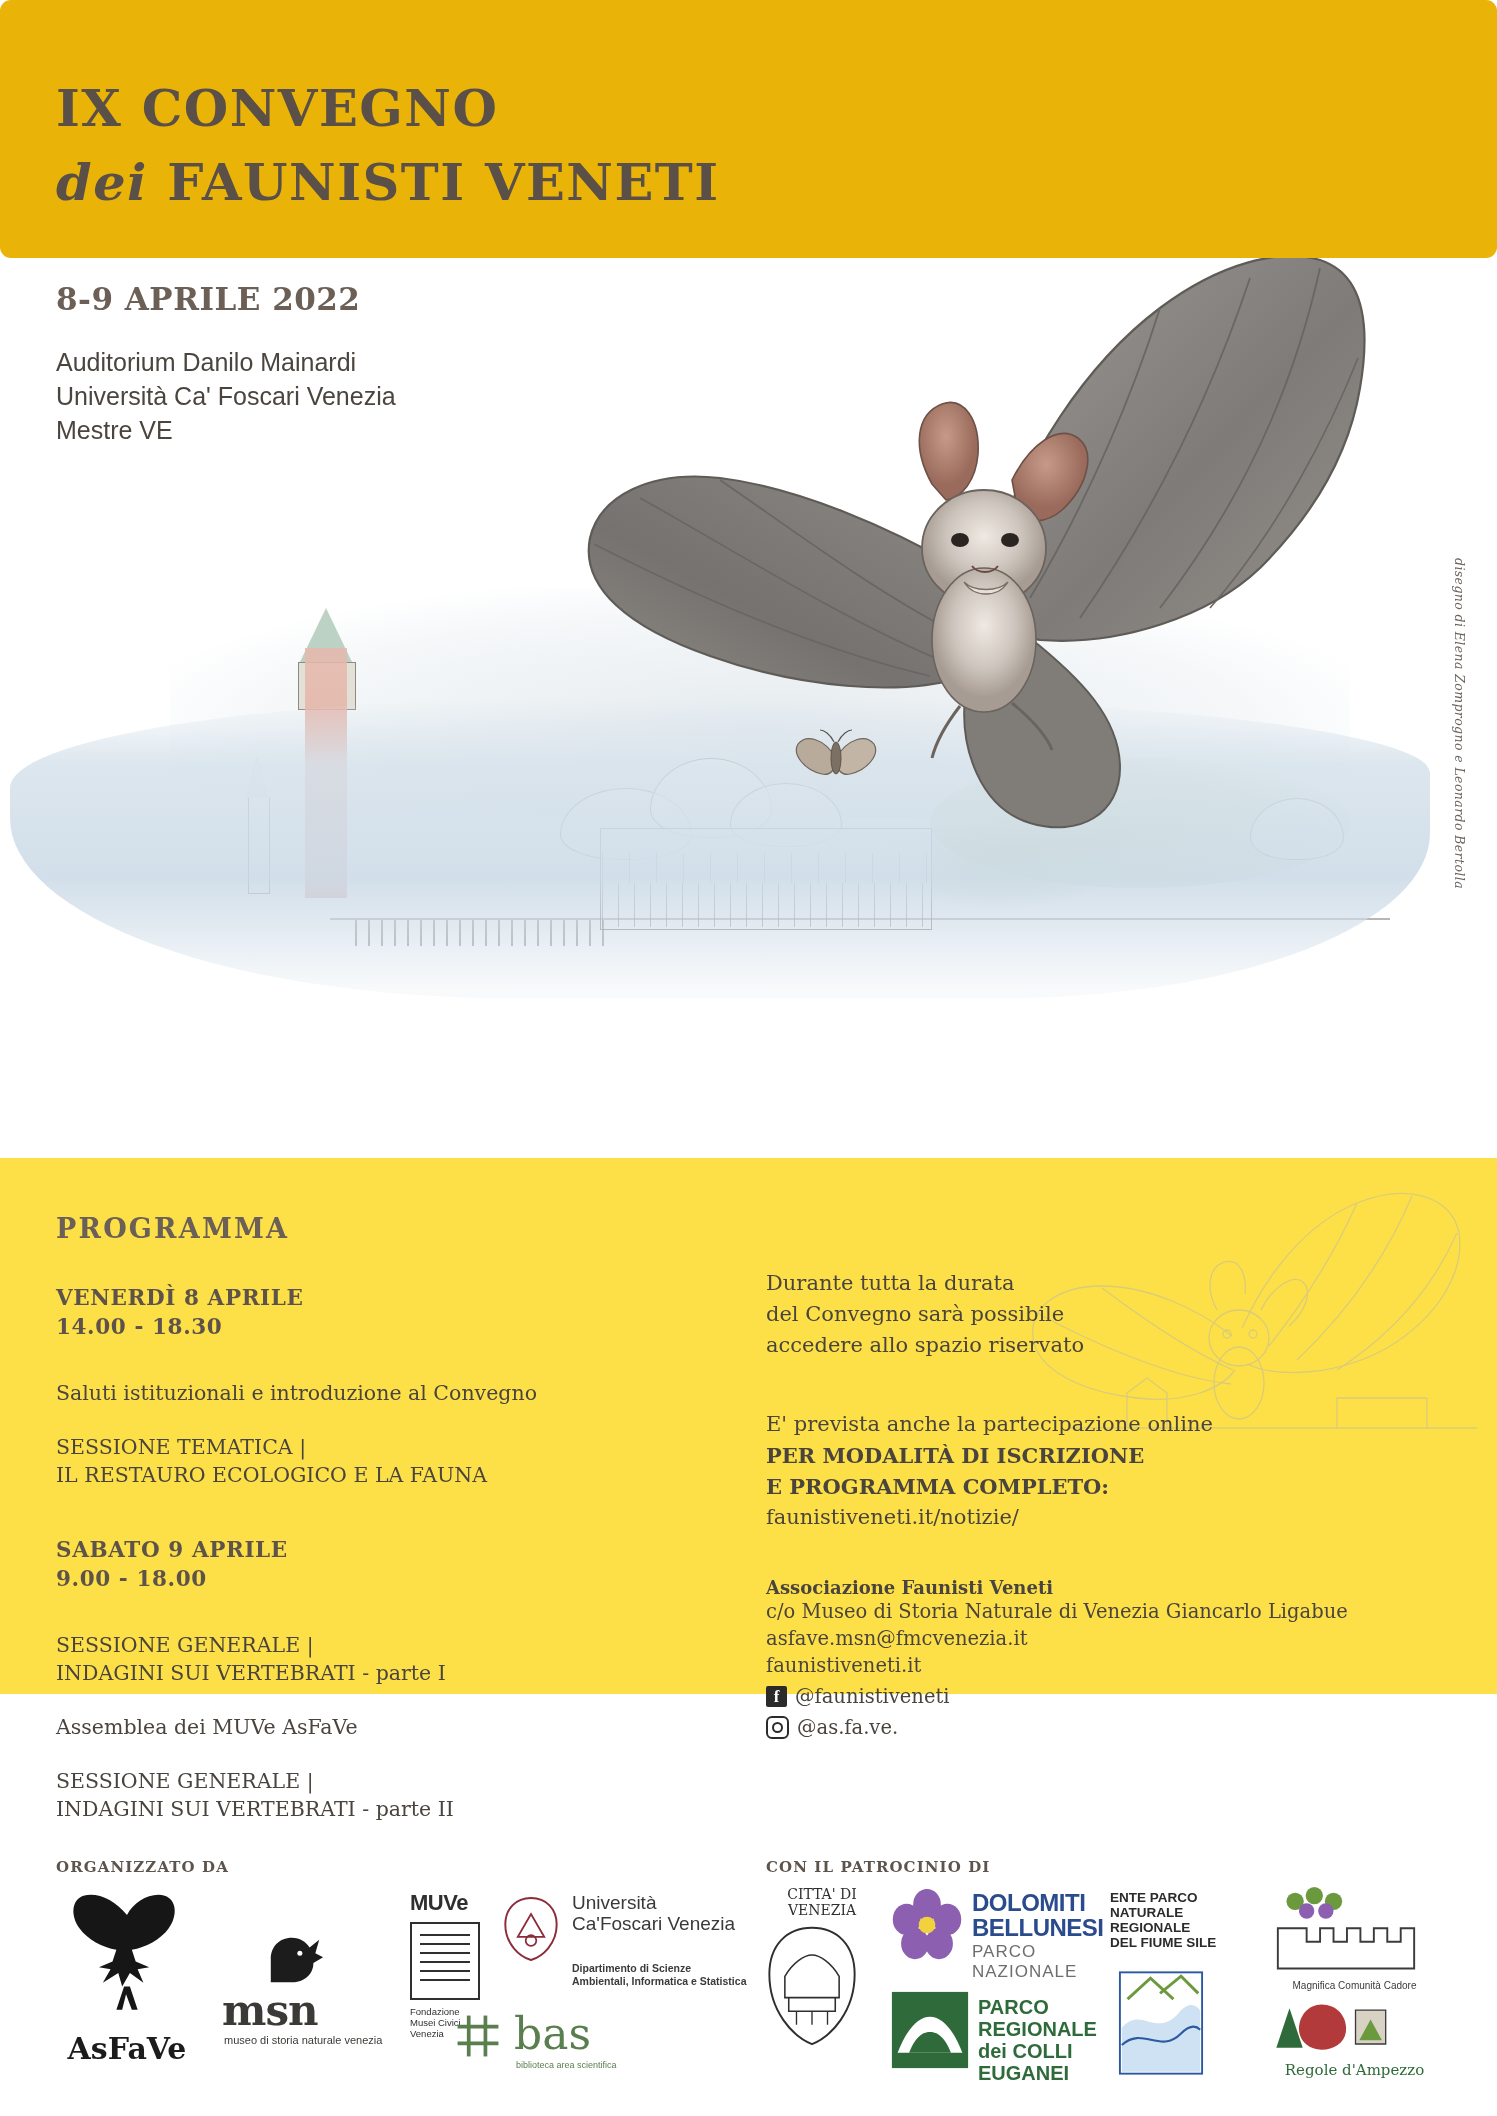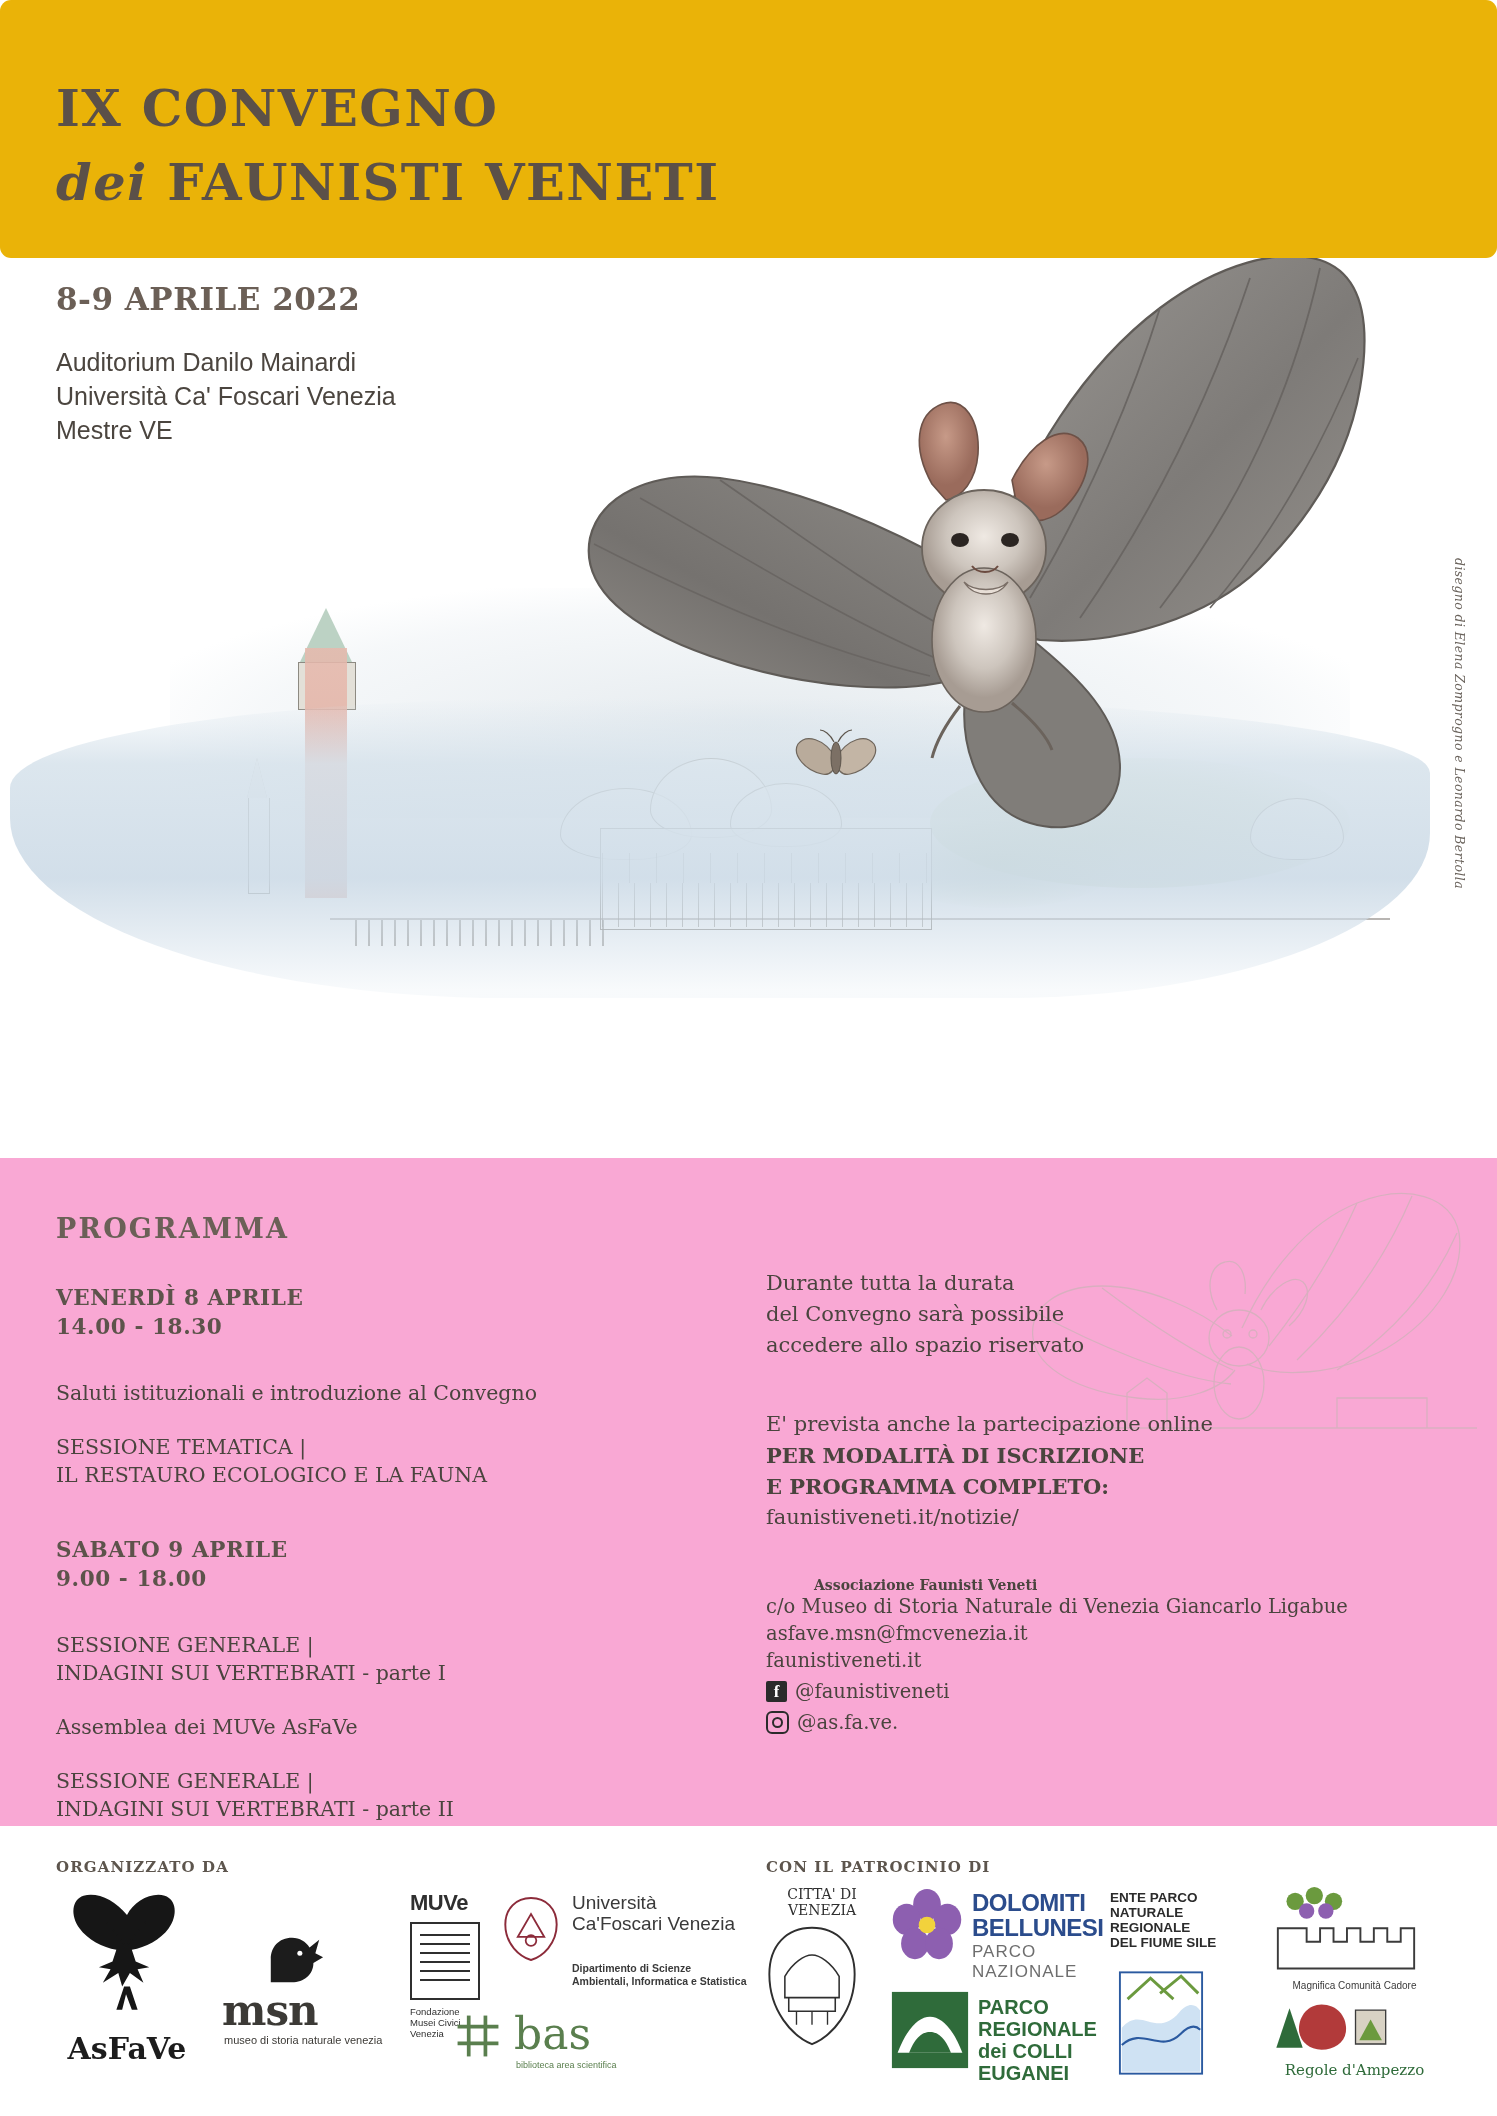--- a/index.html
+++ b/index.html
@@ -134,43 +134,43 @@
     border:1.2px solid #8b877f;border-top:none;background:rgba(255,255,255,.7);
   }
 
   
   .bat{
     position:absolute;left:560px;top:-10px;width:830px;height:660px;
   }
 
   
   .prog-band{
-    position:absolute;left:0;top:1158px;width:1497px;height:668px;
-    background:#f9a8d4;
+    position:absolute;left:0;top:1158px;width:1497px;height:536px;
+    background:#fde047;
   }
   .prog-title{
     position:absolute;left:56px;top:55px;
     font-family:"DejaVu Serif", serif;font-weight:bold;
     font-size:27px;letter-spacing:2.2px;color:#6b6057;
   }
   .col-left{position:absolute;left:56px;top:125px;width:620px;}
   .col-right{position:absolute;left:766px;top:110px;width:640px;}
 
   .day{
     font-family:"DejaVu Serif", serif;font-weight:bold;
     font-size:21.5px;color:#5d534b;letter-spacing:.6px;line-height:29px;
   }
   .line{font-family:"DejaVu Serif", serif;font-size:20.5px;color:#4a443e;line-height:28px;}
   .gap-s{height:26px;}
   .gap-m{height:38px;}
   .gap-l{height:46px;}
 
   .r-text{font-family:"DejaVu Serif", serif;font-size:21px;line-height:31px;color:#4a443e;}
   .r-bold{font-family:"DejaVu Serif", serif;font-weight:bold;font-size:21px;line-height:31px;color:#4a443e;}
-  .contact-title{font-family:"DejaVu Serif", serif;font-weight:bold;font-size:14px;color:#4a443e;margin-left:48px;}
+  .contact-title{font-family:"DejaVu Serif", serif;font-weight:bold;font-size:18px;color:#4a443e;}
   .contact{font-family:"DejaVu Serif", serif;font-size:19.5px;line-height:27px;color:#4a443e;}
   .social-row{display:flex;align-items:center;gap:8px;margin-top:4px;}
   .fb-icon{width:21px;height:21px;background:#2b2b2b;color:#fff;font-family:"Liberation Serif",serif;font-weight:bold;font-size:17px;line-height:21px;text-align:center;border-radius:2px;}
   .ig-icon{width:19px;height:19px;border:2.4px solid #2b2b2b;border-radius:6px;position:relative;}
   .ig-icon::after{content:"";position:absolute;left:4.2px;top:4.2px;width:7px;height:7px;border:2.2px solid #2b2b2b;border-radius:50%;}
 
   
   .ghost-bat{position:absolute;right:20px;top:20px;width:470px;height:300px;opacity:.5;}
 
   

